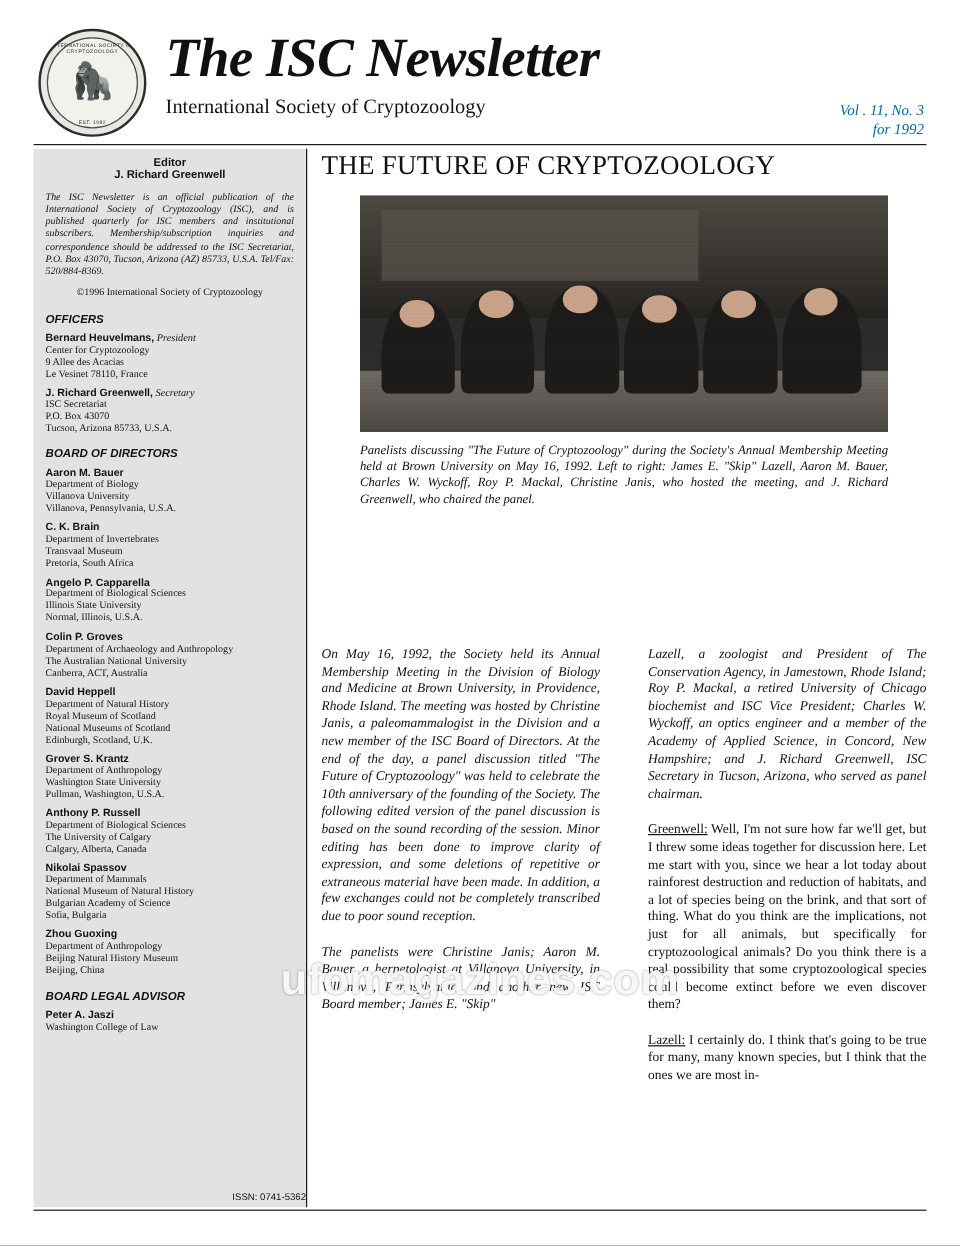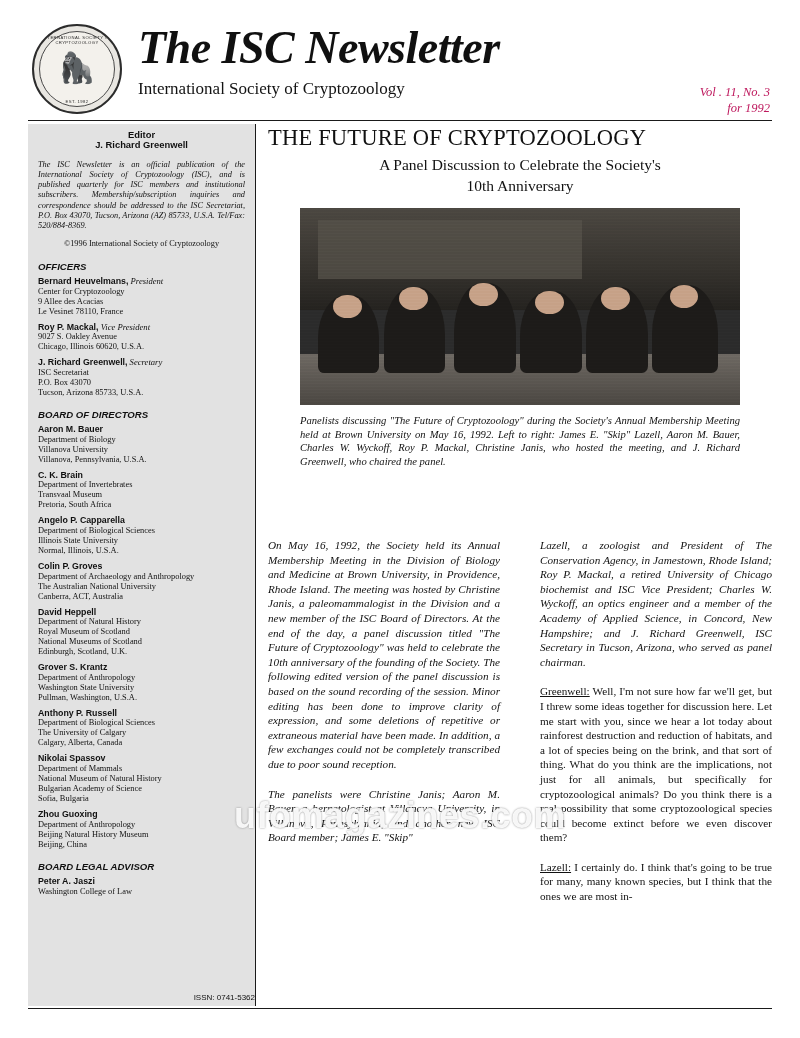--- a/index.html
+++ b/index.html
@@ -77,21 +77,21 @@
     color: #131313;
   }
   .issue-block {
     position: absolute;
     right: 2px; top: 62px;
     text-align: right;
     font-family: "Liberation Serif", serif;
     font-style: italic;
     font-size: 12.5px;
     line-height: 16px;
-    color: #be185d;
+    color: #0369a1;
   }
   .rule {
     position: absolute;
     left: 28px; right: 28px;
     height: 0;
     border-top: 1.5px solid #1a1a1a;
   }
   #rule-top { top: 120px; }
   #rule-bottom { top: 1008px; }
 
@@ -310,25 +310,20 @@
 
     <div class="sb-head">OFFICERS</div>
 
     <div class="person">
       <div class="p-name"><span>Bernard Heuvelmans,</span><span class="role"> President</span></div>
       <div class="p-line">Center for Cryptozoology</div>
       <div class="p-line">9 Allee des Acacias</div>
       <div class="p-line">Le Vesinet 78110, France</div>
     </div>
     <div class="person">
-      <div class="p-name"><span>Roy P. Mackal,</span><span class="role"> Vice President</span></div>
-      <div class="p-line">9027 S. Oakley Avenue</div>
-      <div class="p-line">Chicago, Illinois 60620, U.S.A.</div>
-    </div>
-    <div class="person">
       <div class="p-name"><span>J. Richard Greenwell,</span><span class="role"> Secretary</span></div>
       <div class="p-line">ISC Secretariat</div>
       <div class="p-line">P.O. Box 43070</div>
       <div class="p-line">Tucson, Arizona 85733, U.S.A.</div>
     </div>
 
     <div class="sb-head">BOARD OF DIRECTORS</div>
 
     <div class="person">
       <div class="p-name">Aaron M. Bauer</div>
@@ -392,24 +387,20 @@
       <div class="p-name">Peter A. Jaszi</div>
       <div class="p-line">Washington College of Law</div>
 
     </div>
 
     <div class="issn">ISSN: 0741-5362</div>
   </div>
 
   <div class="main">
     <div class="art-title">THE FUTURE OF CRYPTOZOOLOGY</div>
-    <div class="art-sub">
-      <div>A Panel Discussion to Celebrate  the Society's</div>
-      <div>10th Anniversary</div>
-    </div>
 
     <div class="photo">
       <div class="wall"></div>
       <div class="board"></div>
       <div class="table"></div>
 
       <div class="person-sil" style="left:4%;  width:14%; height:40%;"></div>
       <div class="head" style="left:7.5%; top:44%; width:6.5%; height:12%;"></div>
 
       <div class="person-sil" style="left:19%; width:14%; height:44%;"></div>

